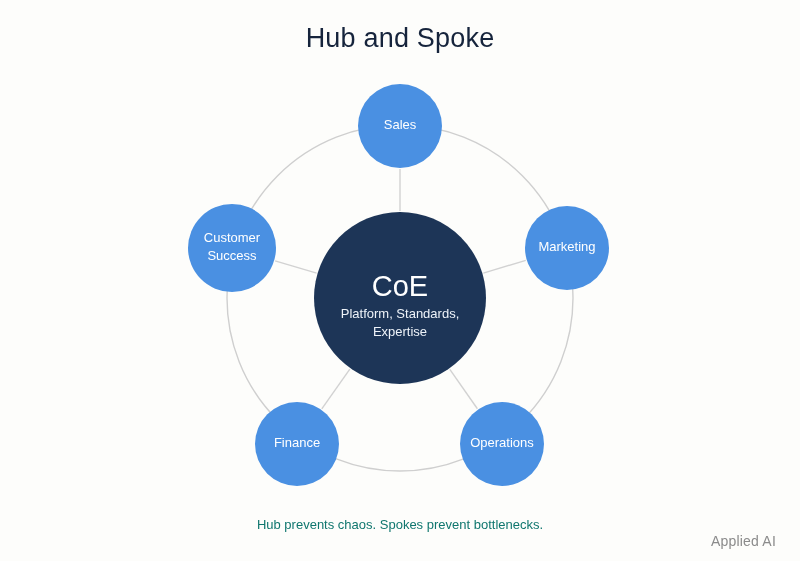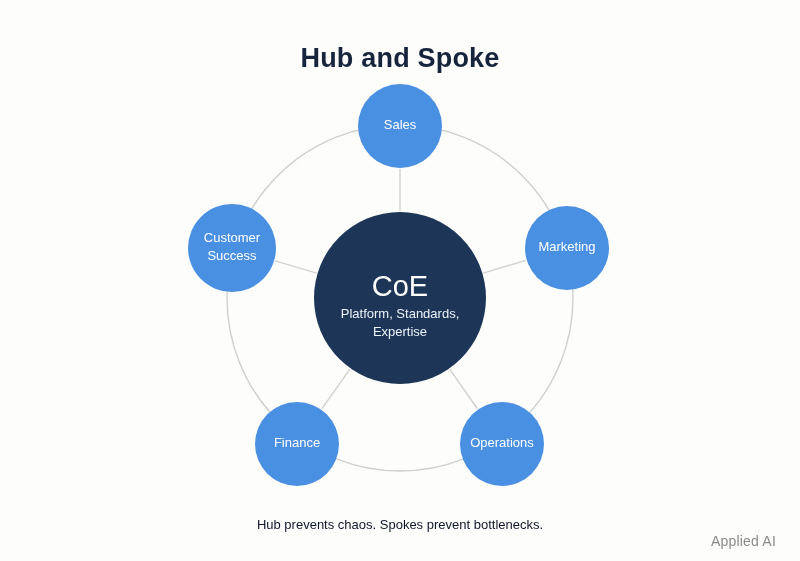--- a/index.html
+++ b/index.html
@@ -17,26 +17,26 @@
 
   .slide {
     position: absolute;
     inset: 0;
     width: 800px;
     height: 561px;
   }
 
   .slide-title {
     position: absolute;
-    top: 40px;
+    top: 20px;
     left: 0;
     width: 800px;
     text-align: center;
     font-size: 27px;
-    font-weight: 700;
+    font-weight: 400;
     color: #16243c;
     letter-spacing: 0.2px;
     line-height: 36px;
   }
 
   .diagram-wrap {
     position: absolute;
     left: 0;
     top: 0;
     width: 800px;
@@ -77,21 +77,21 @@
     text-anchor: middle;
   }
 
   .caption {
     position: absolute;
     top: 516px;
     left: 0;
     width: 800px;
     text-align: center;
     font-size: 13px;
-    color: #0f172a;
+    color: #0f766e;
     line-height: 18px;
   }
 
   .footer-brand {
     position: absolute;
     top: 533px;
     right: 24px;
     font-size: 14px;
     color: #8b8b8b;
     letter-spacing: 0.2px;

